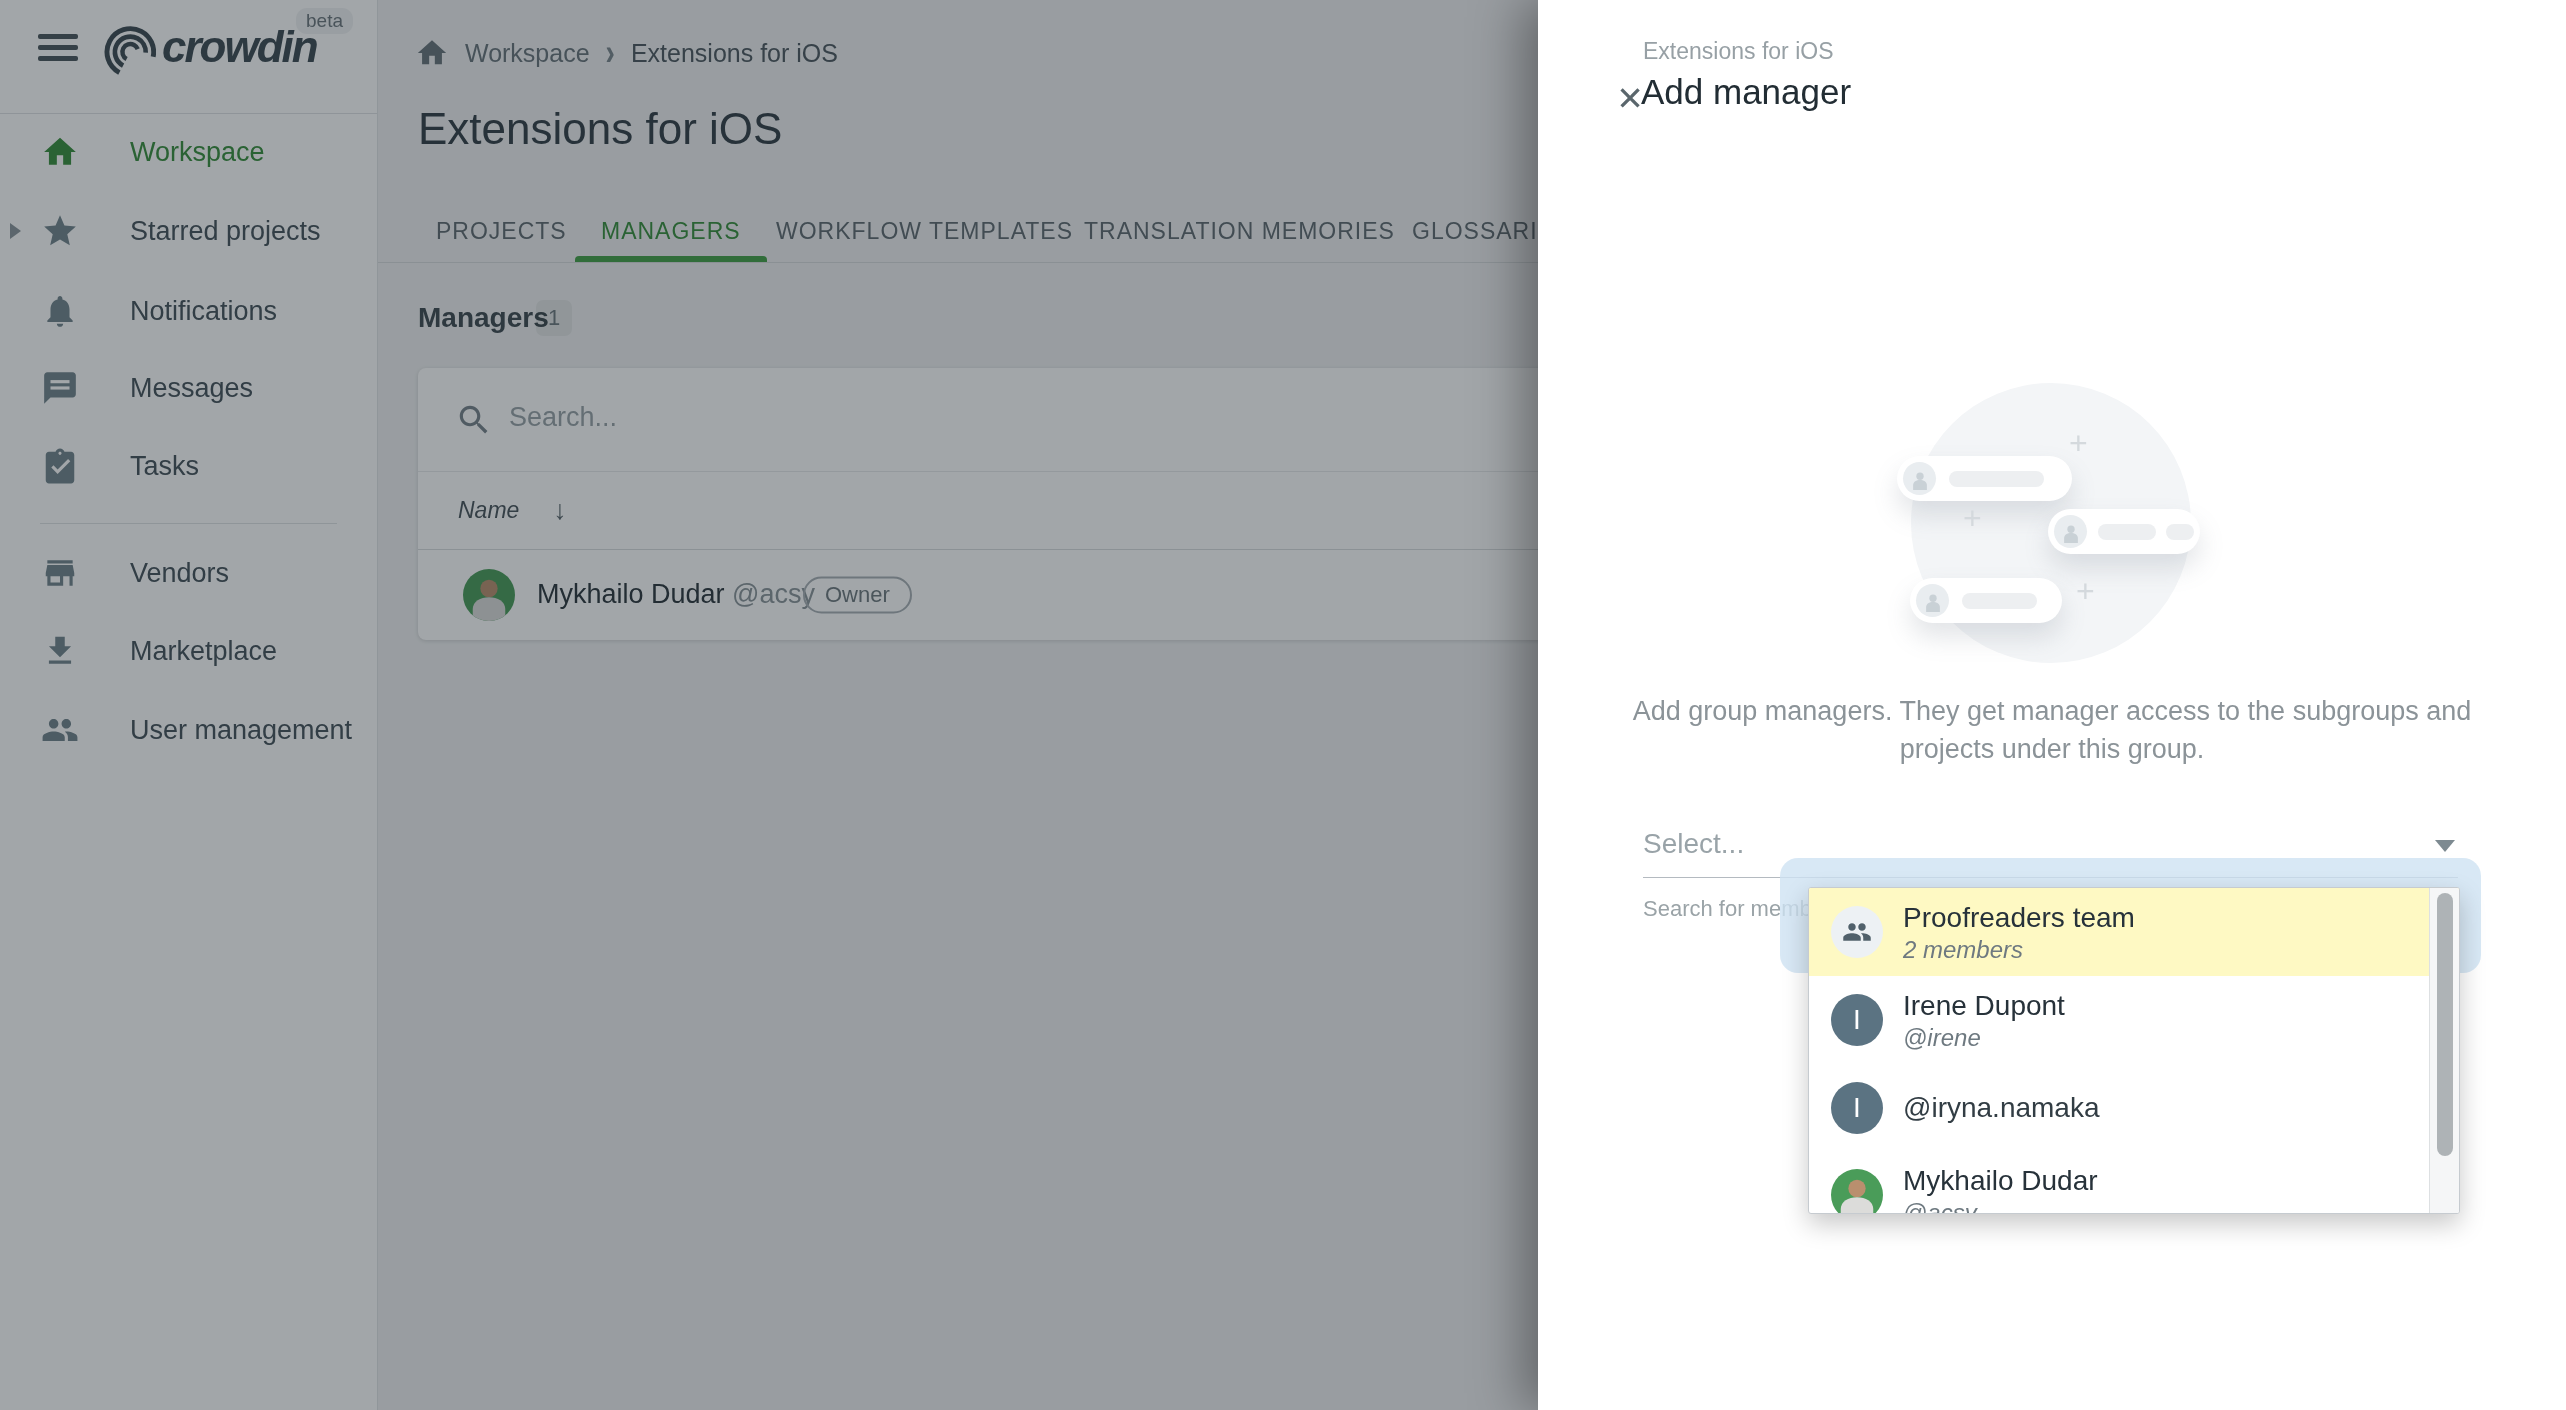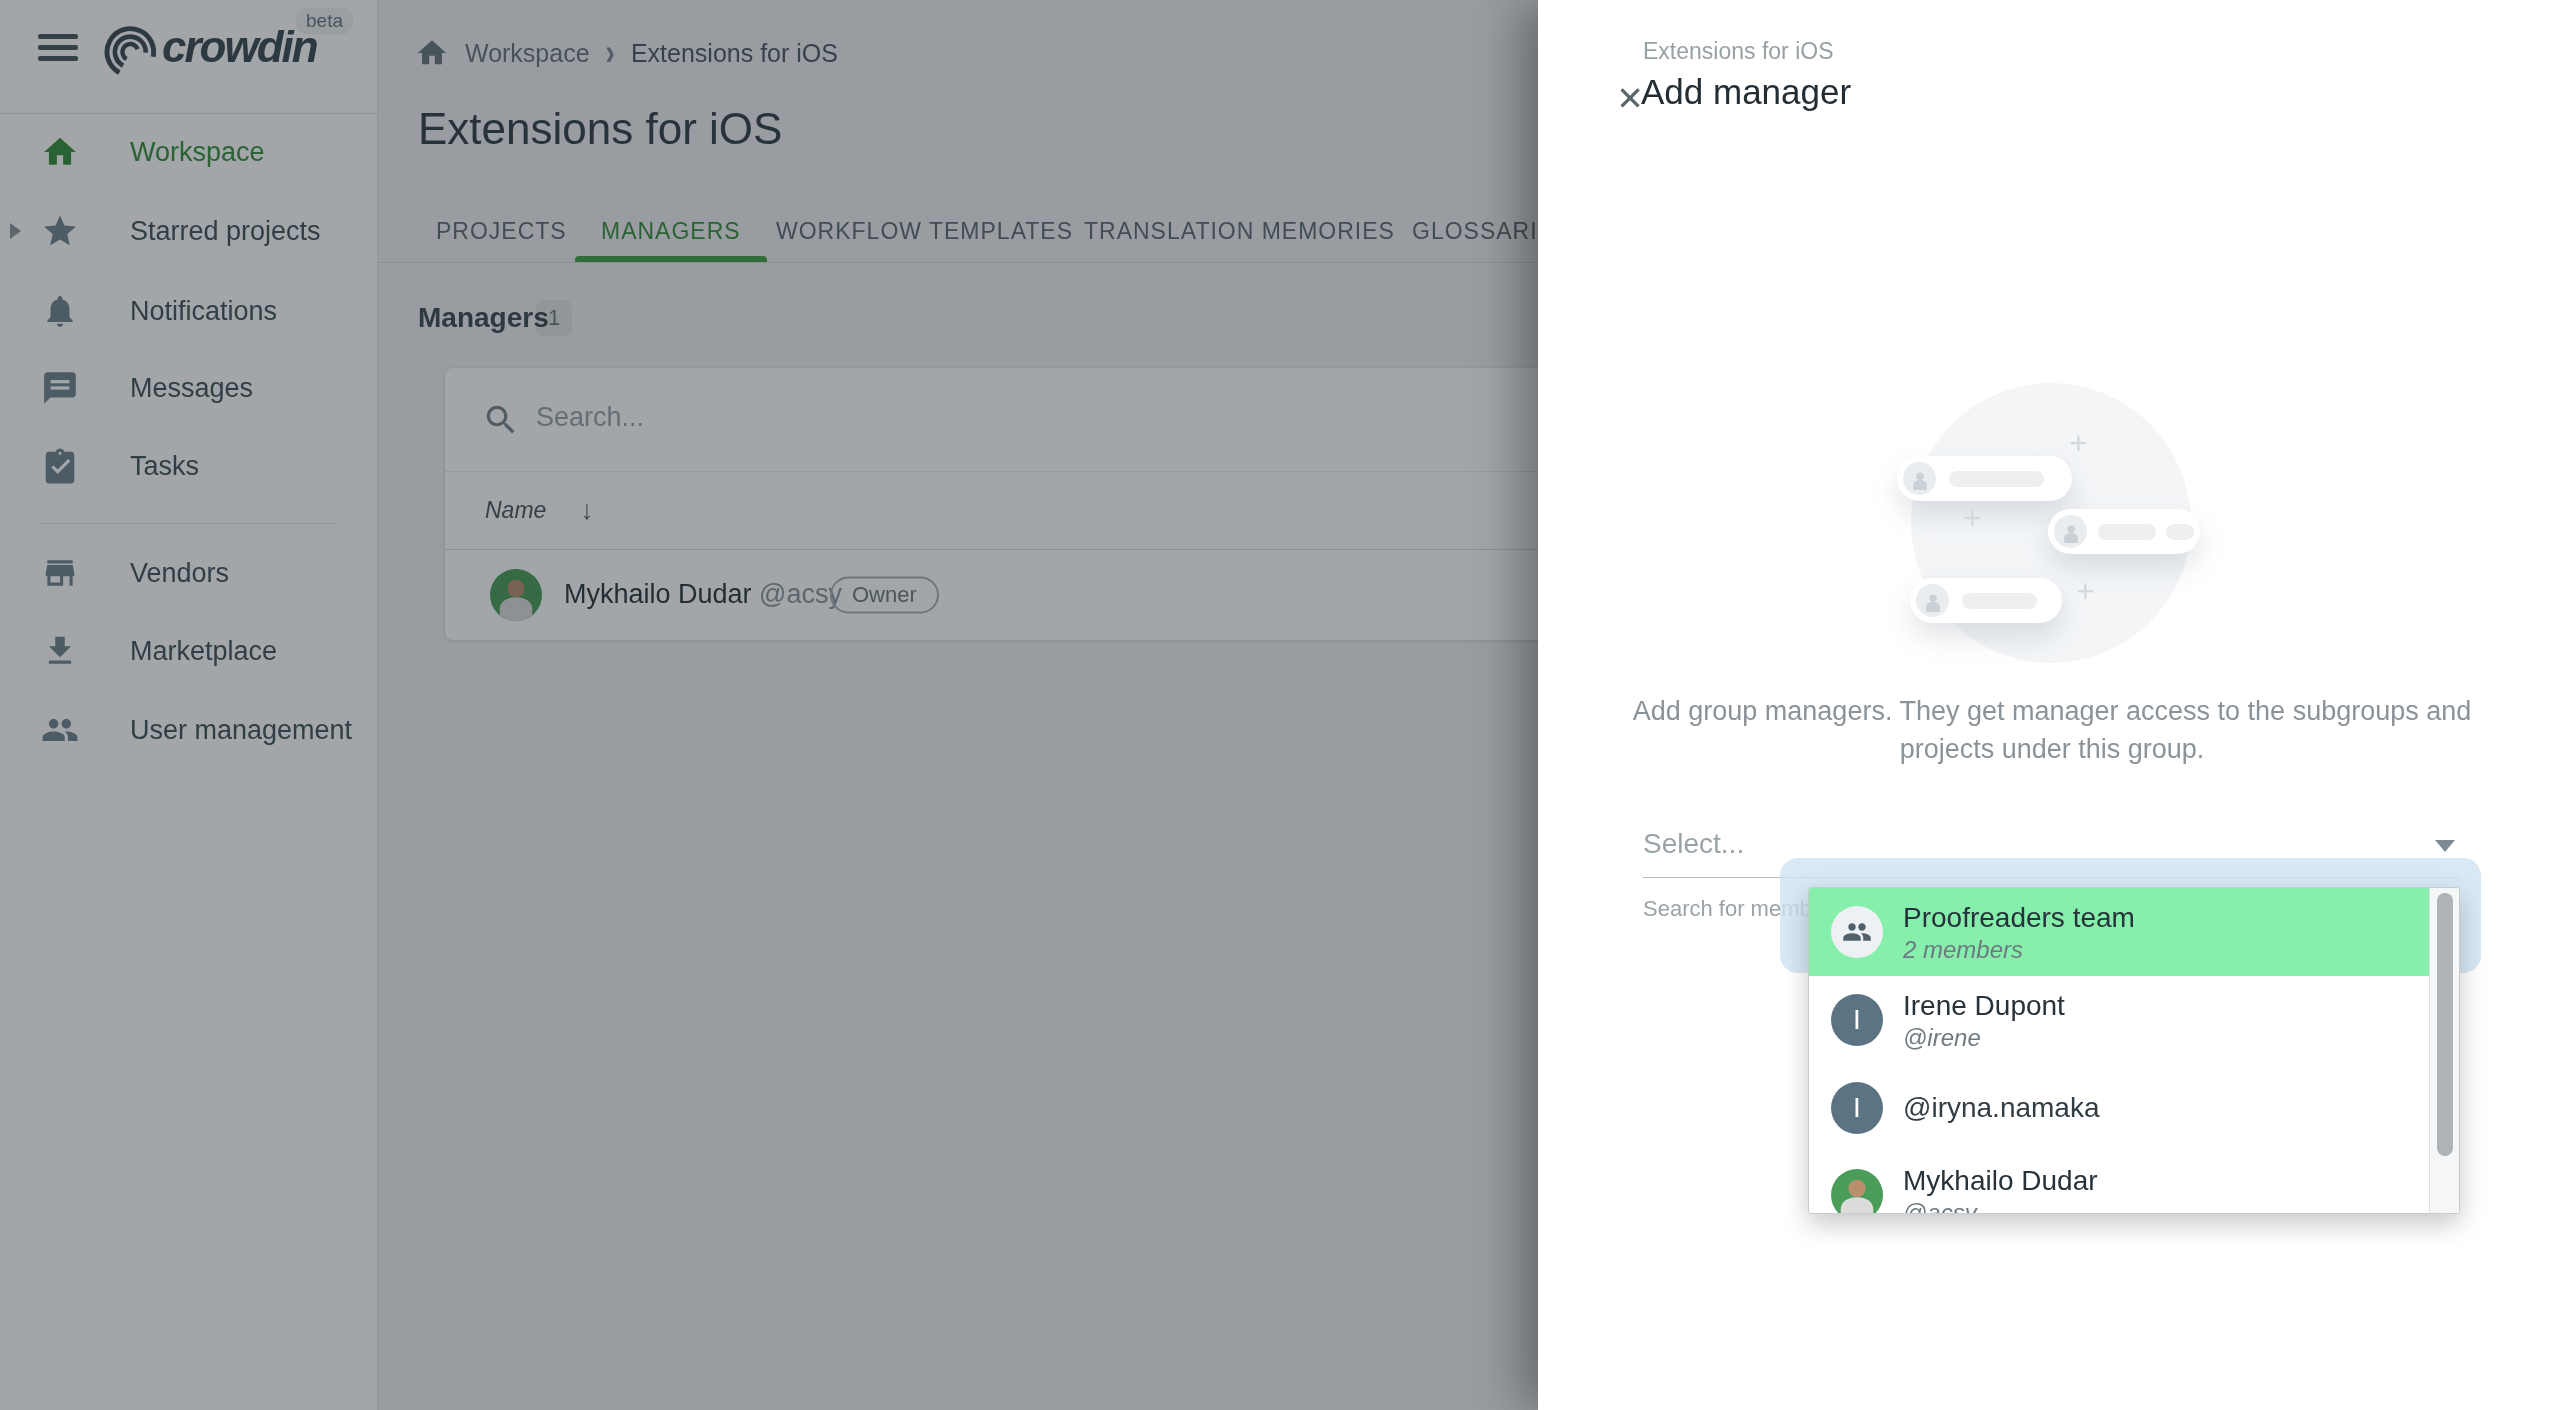--- a/index.html
+++ b/index.html
@@ -30,21 +30,21 @@
   .crumb-sep { font-size:28px; color:#7b868c; font-weight:700; transform:scaleY(1.3); }
   .page-title { position:absolute; left:40px; top:104px; font-size:44px; font-weight:400; color:#333e46; }
   .tabs { position:absolute; left:0; top:200px; width:2188px; height:63px; border-bottom:1px solid #d8dbdd; }
   .tab { position:absolute; top:0; height:62px; display:flex; align-items:center; font-size:23px; letter-spacing:1px; color:#5f6a70; cursor:pointer; }
   .tab.active { color:#388e3c; }
   .tab.active .tab-underline { position:absolute; left:-26px; right:-26px; bottom:0; height:6px; background:#43a047; border-radius:4px 4px 0 0; }
 
   .section-heading { position:absolute; left:40px; top:302px; font-size:28px; color:#3f4a50; }
   .count-chip { position:absolute; left:158px; top:300px; min-width:36px; height:36px; background:rgba(0,0,0,0.05); border-radius:7px; display:flex; align-items:center; justify-content:center; font-size:22px; color:#6d787e; }
 
-  .card { position:absolute; left:40px; top:368px; width:2112px; height:272px; background:#ffffff; border-radius:8px; box-shadow:0 1px 4px rgba(0,0,0,0.14); overflow:hidden;margin-left:27px; }
+  .card { position:absolute; left:40px; top:368px; width:2112px; height:272px; background:#ffffff; border-radius:8px; box-shadow:0 1px 4px rgba(0,0,0,0.14); overflow:hidden; }
   .search-row { position:relative; height:104px; border-bottom:1px solid #e8eaec; }
   .search-icon { position:absolute; left:37px; top:33px; }
   .search-placeholder { position:absolute; left:91px; top:34px; font-size:27px; color:#98a2a7; }
   .table-header { position:relative; height:78px; border-bottom:1px solid #d9dcde; display:flex; align-items:center;font-style:italic; }
   .th-name { margin-left:40px; font-size:23px; font-weight:500; color:#49545b; }
   .sort-arrow { margin-left:34px; font-size:27px; color:#5c676d; cursor:pointer; }
   .table-row { position:relative; height:89px; display:flex; align-items:center; cursor:pointer; }
   .row-avatar { position:absolute; left:45px; top:50%; transform:translateY(-50%); width:52px; height:52px; border-radius:50%; overflow:hidden; }
   .row-name { position:absolute; left:119px; font-size:27px; font-weight:500; color:#2c363c; white-space:nowrap; }
   .row-handle { font-weight:400; color:#8a9499; }
@@ -75,21 +75,21 @@
   
   .select-placeholder { position:absolute; left:105px; top:828px; font-size:28px; color:#99a3a8; cursor:text; }
   .select-caret { position:absolute; left:897px; top:840px; width:0; height:0; border-left:10px solid transparent; border-right:10px solid transparent; border-top:12px solid #7d8a91; cursor:pointer; }
   .select-underline { position:absolute; left:105px; top:877px; width:815px; height:1px; background:#b4bac0; }
   .select-helper { position:absolute; left:105px; top:896px; font-size:22px; color:#9aa3a7; white-space:nowrap; }
 
   
   .dd-glow { position:absolute; left:242px; top:858px; width:701px; height:115px; border-radius:18px; background:rgba(206,226,243,0.80); }
   .dd-list { position:absolute; left:270px; top:887px; width:652px; height:327px; background:#ffffff; border:1px solid #c6cbd0; border-radius:3px; box-shadow:0 10px 26px rgba(0,0,0,0.22); overflow:hidden; }
   .dd-item { position:relative; height:88px; display:flex; align-items:center; cursor:pointer; }
-  .dd-item.highlighted { background:#86efac; }
+  .dd-item.highlighted { background:#fef9c3; }
   .dd-avatar { position:absolute; left:22px; width:52px; height:52px; border-radius:50%; overflow:hidden; display:flex; align-items:center; justify-content:center; }
   .dd-avatar.team { background:#edf1f4; }
   .dd-avatar.letter { background:#5b7382; color:#ffffff; font-size:28px; }
   .dd-text { position:absolute; left:94px; }
   .dd-title { font-size:28px; font-weight:500; color:#27323a; line-height:33px; }
   .dd-title.plain { font-weight:400; color:#323d44; }
   .dd-sub { font-size:24px; color:#6e7980; line-height:27px; margin-top:2px;font-style:italic; }
   .dd-scrollbar { position:absolute; right:0; top:0; bottom:0; width:30px; background:#f5f6f7; border-left:1px solid #dde0e2; }
   .dd-thumb { position:absolute; left:7px; top:5px; width:16px; height:263px; border-radius:8px; background:#aeb3b6; cursor:grab; }
 

